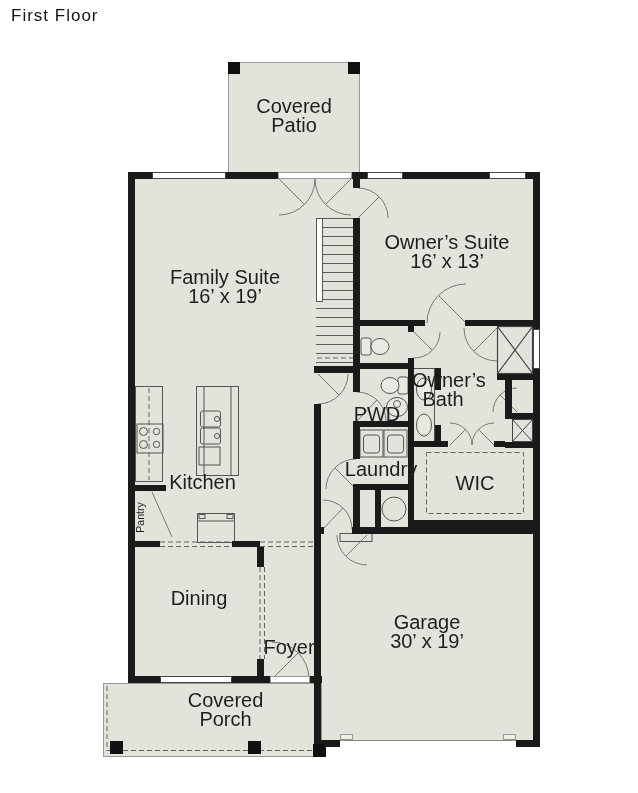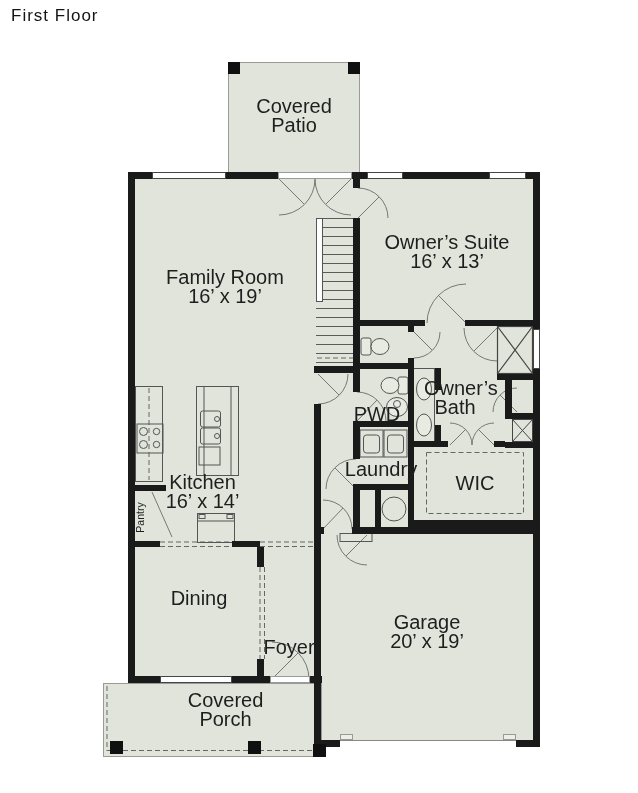--- a/index.html
+++ b/index.html
@@ -142,56 +142,55 @@
   <div class="sill" style="left:340px;top:734px;width:13px;height:6px;"></div>
   <div class="sill" style="left:503px;top:734px;width:13px;height:6px;"></div>
   <div class="opening" style="left:278px;top:172px;width:74px;height:7px;"></div>
   <div class="opening" style="left:270px;top:676px;width:40px;height:7px;"></div>
 
   <div class="lbl" style="left:228px;top:97px;width:132px;">
     <span>Covered</span>
       <span>Patio</span>
     </div>
   <div class="lbl" style="left:125px;top:268px;width:200px;">
-    <span>Family Room</span>
+    <span>Family Suite</span>
       <span>16’ x 19’</span>
     </div>
   <div class="lbl" style="left:347px;top:233px;width:200px;">
     <span>Owner’s Suite</span>
       <span>16’ x 13’</span>
     </div>
-  <div class="lbl" style="left:424px;top:371px;width:62px;margin-top:8px;">
+  <div class="lbl" style="left:412px;top:371px;width:62px;">
     <span>Owner’s</span>
       <span>Bath</span>
     </div>
   <div class="lbl" style="left:352px;top:405px;width:50px;">
     <span>PWD</span>
     </div>
   <div class="lbl" style="left:330px;top:460px;width:102px;">
     <span>Laundry</span>
     </div>
   <div class="lbl" style="left:434px;top:474px;width:82px;">
     <span>WIC</span>
     </div>
   <div class="lbl" style="left:130px;top:473px;width:145px;">
     <span>Kitchen</span>
-      <span>16’ x 14’</span>
     </div>
   <div class="lbl pantry">
     <span>Pantry</span>
     </div>
   <div class="lbl" style="left:138px;top:589px;width:122px;">
     <span>Dining</span>
     </div>
   <div class="lbl" style="left:259px;top:598px;width:60px;margin-top:40px;">
     <span>Foyer</span>
     </div>
   <div class="lbl" style="left:366px;top:613px;width:122px;">
     <span>Garage</span>
-      <span>20’ x 19’</span>
+      <span>30’ x 19’</span>
     </div>
   <div class="lbl" style="left:153px;top:691px;width:145px;">
     <span>Covered</span>
       <span>Porch</span>
     </div>
 <div class="wall" style="left: 128px; top: 172px; width: 412px; height: 7px;"></div>
     <div class="wall" style="left: 128px; top: 172px; width: 7px; height: 511px;"></div>
     <div class="wall" style="left: 533px; top: 172px; width: 7px; height: 575px;"></div>
     <div class="wall" style="left: 128px; top: 676px; width: 32px; height: 7px;"></div>
     <div class="wall" style="left: 232px; top: 676px; width: 38px; height: 7px;"></div>

